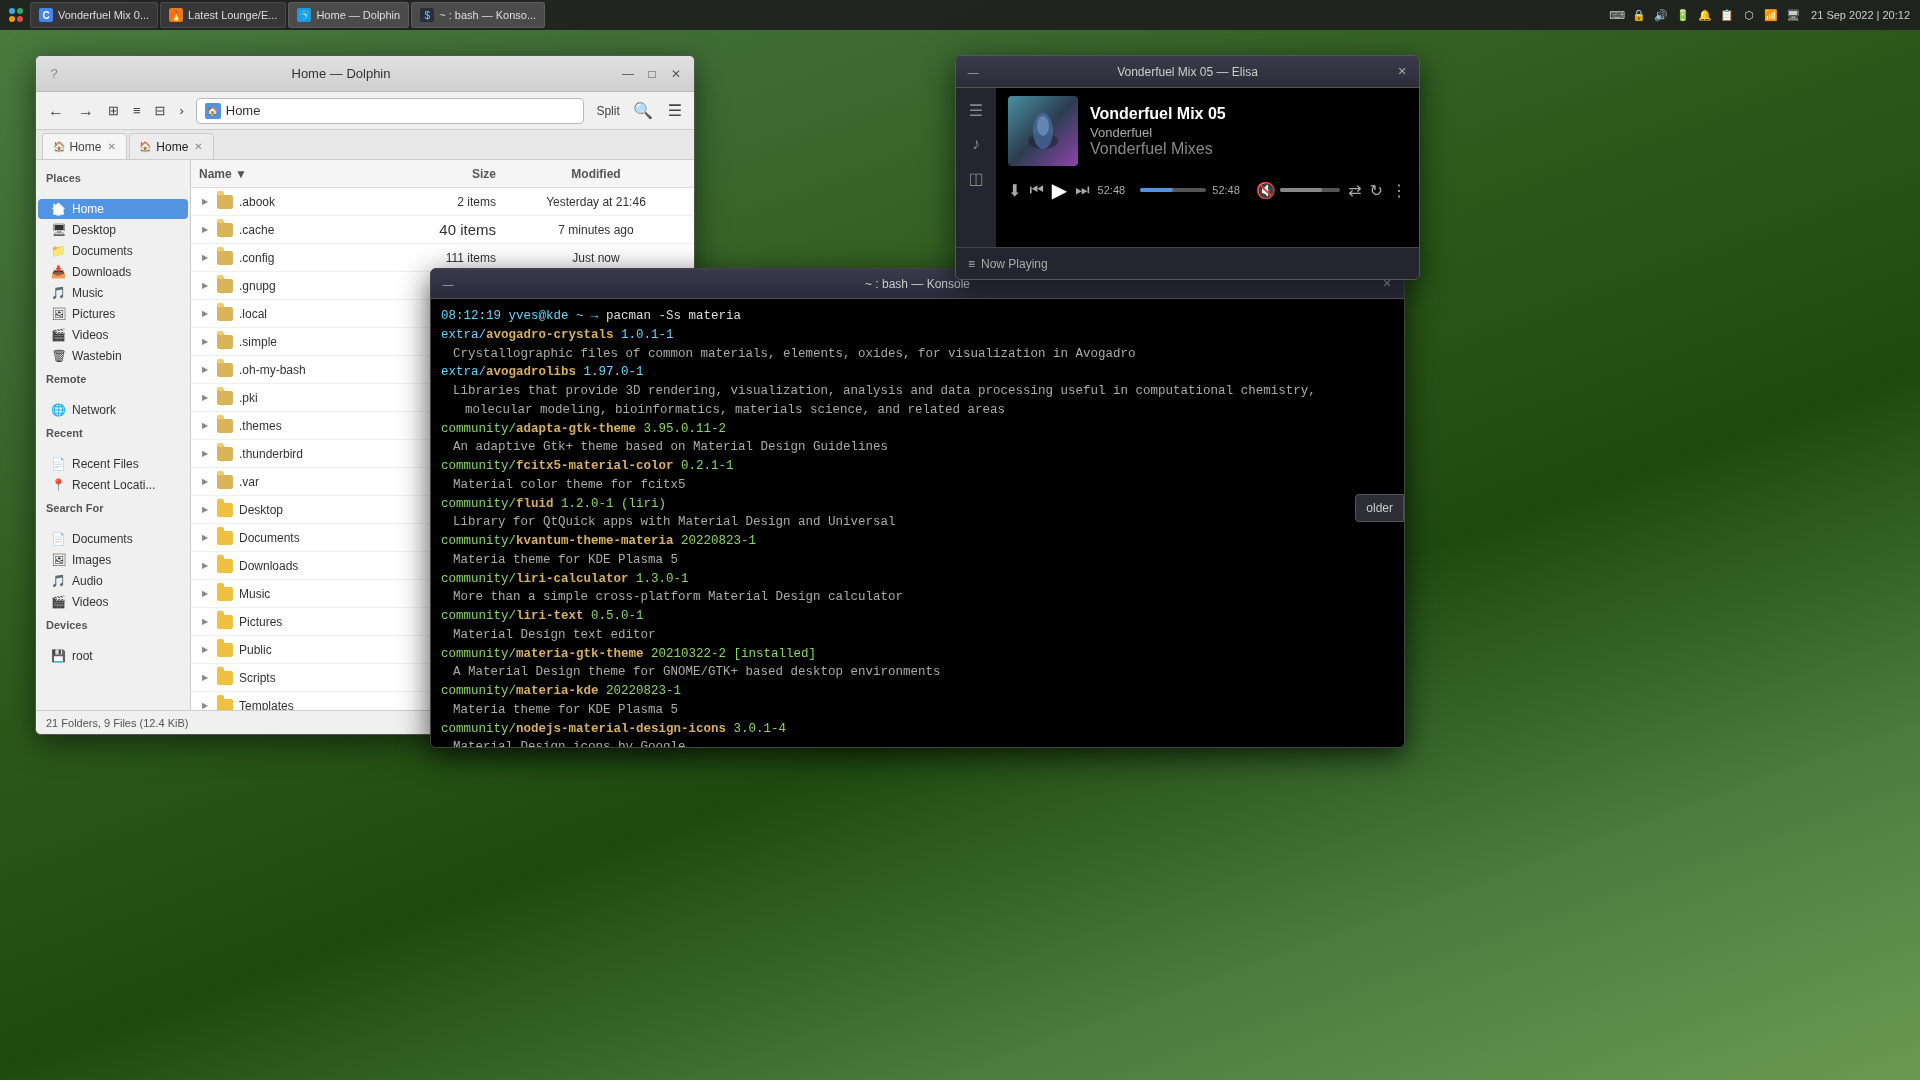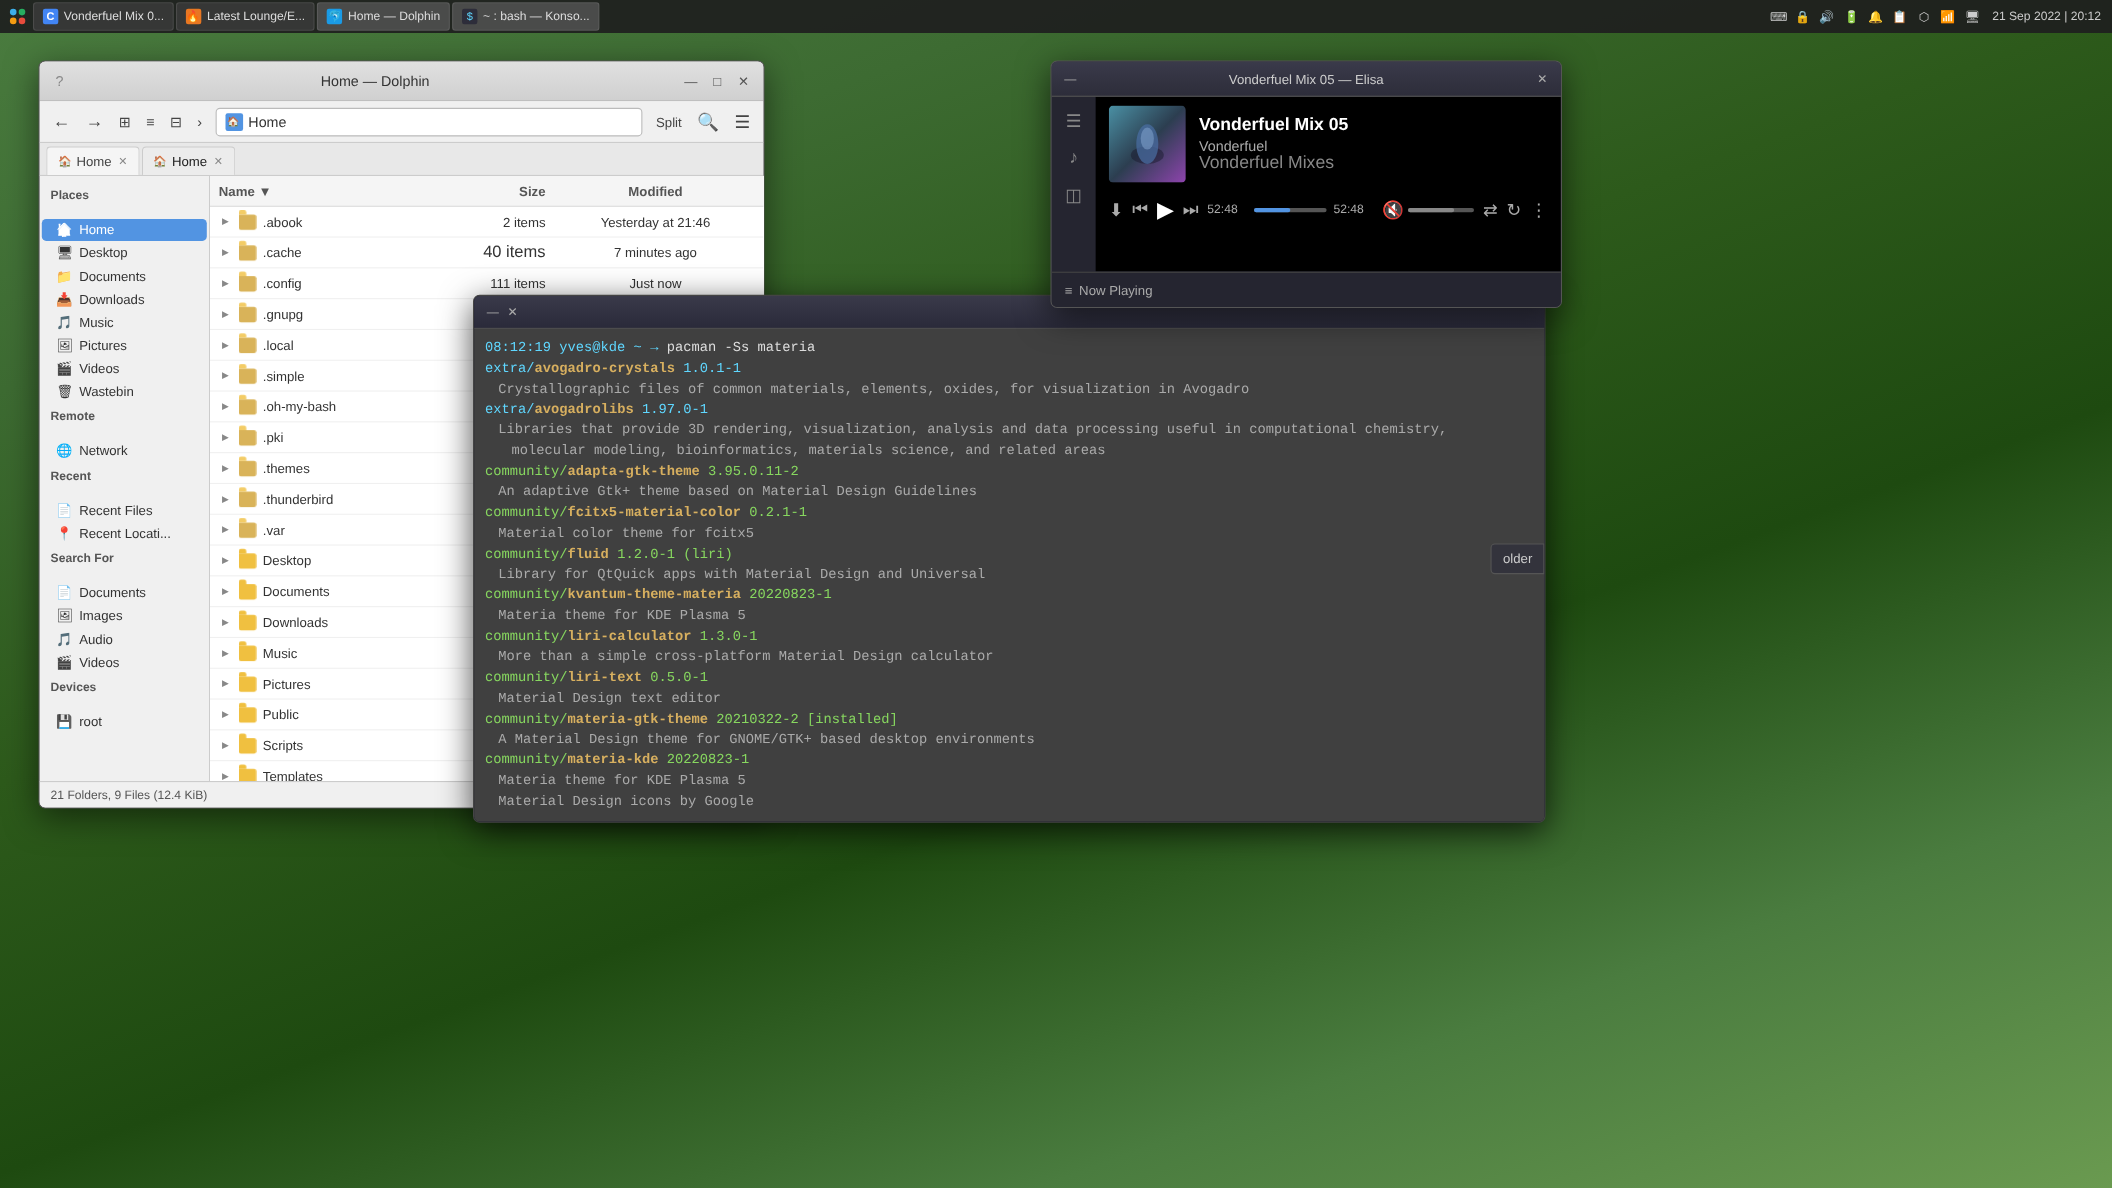--- a/index.html
+++ b/index.html
@@ -362,21 +362,21 @@
       color: #aaa;
     }
     .konsole-content {
       flex: 1;
       padding: 8px 10px;
       font-family: 'Courier New', Courier, monospace;
       font-size: 12.5px;
       line-height: 1.5;
       overflow-y: auto;
       color: #ddd;
-      background: #404040;
+      background: #000000;
     }
     .prompt { color: #5fd7ff; }
     .cmd { color: #ddd; }
     .pkg-name { color: #d7af5f; font-weight: bold; }
     .pkg-ver-extra { color: #5fd7ff; }
     .pkg-ver-community { color: #87d75f; }
     .pkg-installed { color: #87d75f; }
     .pkg-desc { color: #aaa; padding-left: 12px; display: block; }
     .pkg-category { color: #5fd7ff; }
     .pkg-category-community { color: #87d75f; }
@@ -863,20 +863,21 @@
       <div class="zoom-slider">
         <div class="zoom-handle"></div>
       </div>
     </div>
   </div>
 </div>
 
 <div class="konsole-window">
   <div class="konsole-titlebar">
     <div class="konsole-win-btn">—</div>
+    <div class="konsole-title">~ : bash — Konsole</div>
     <div class="konsole-win-btn">✕</div>
   </div>
   <div class="konsole-content">
     <div>
       <span class="prompt">08:12:19 yves@kde ~ →</span>
       <span class="cmd"> pacman -Ss materia</span>
     </div>
     <div>
       <span class="pkg-category">extra/</span><span class="pkg-name">avogadro-crystals</span> <span class="pkg-ver-extra">1.0.1-1</span>
     </div>
@@ -911,20 +912,23 @@
     </div>
     <span class="pkg-desc">Material Design text editor</span>
     <div>
       <span class="pkg-category-community">community/</span><span class="pkg-name">materia-gtk-theme</span> <span class="pkg-ver-community">20210322-2</span> <span class="pkg-installed">[installed]</span>
     </div>
     <span class="pkg-desc">A Material Design theme for GNOME/GTK+ based desktop environments</span>
     <div>
       <span class="pkg-category-community">community/</span><span class="pkg-name">materia-kde</span> <span class="pkg-ver-community">20220823-1</span>
     </div>
     <span class="pkg-desc">Materia theme for KDE Plasma 5</span>
+    <div>
+      <span class="pkg-category-community">community/</span><span class="pkg-name">nodejs-material-design-icons</span> <span class="pkg-ver-community">3.0.1-4</span>
+    </div>
     <span class="pkg-desc">Material Design icons by Google</span>
 
   </div>
   <div class="older-btn">older</div>
 </div>
 
 <div class="elisa-window">
   <div class="elisa-titlebar">
     <div class="elisa-win-btn">—</div>
     <div class="elisa-title">Vonderfuel Mix 05 — Elisa</div>

